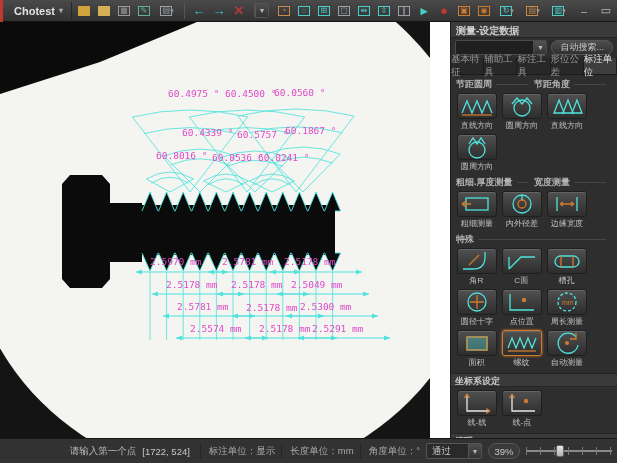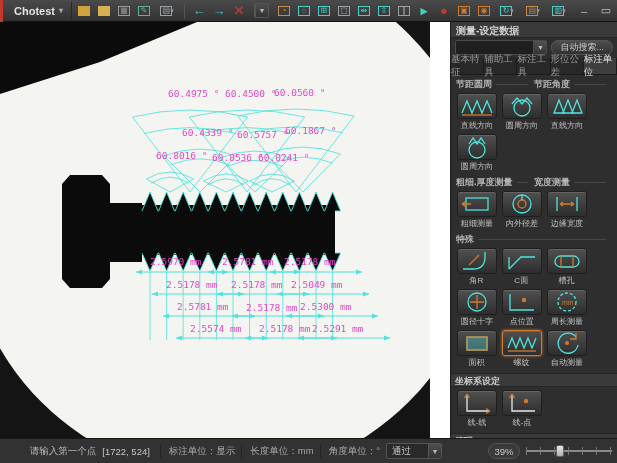--- a/index.html
+++ b/index.html
@@ -63,21 +63,21 @@
   .bottombar{height:25px;background:#323232;border-top:1px solid #171717;display:flex;align-items:center;
        font-size:9.5px;color:#a8a8a8;padding:0 5px;gap:6px;}
   .bb-hint{flex:1;color:#b8b8b8;text-align:right;}
   .bb-coords{color:#c8c8c8;margin-right:4px;}
   .bb-seg{border-left:1px solid #242424;padding-left:8px;color:#a8a8a8;white-space:nowrap;}
   .bb-combo{width:56px;height:16px;background:#2a2a2a;border:1px solid #555;border-radius:2px;
        display:flex;align-items:center;justify-content:space-between;padding-left:5px;color:#c8c8c8;}
   .bb-combo .cbtn{width:13px;height:14px;background:linear-gradient(#4e4e4e,#333);border-left:1px solid #555;
        display:flex;align-items:center;justify-content:center;font-size:7px;color:#bbb;}
   .bb-pct{width:32px;height:16px;border:1px solid #555;border-radius:8px;background:#3a3a3a;
-       display:flex;align-items:center;justify-content:center;color:#c8c8c8;margin-left:40px;}
+       display:flex;align-items:center;justify-content:center;color:#c8c8c8;}
   .slider{width:86px;height:16px;position:relative;}
   .slider .track{position:absolute;left:0;right:0;top:7px;height:2px;background:#8a8a8a;}
   .slider .tick{position:absolute;top:4px;width:1px;height:8px;background:#777;}
   .slider .handle{position:absolute;top:2px;width:8px;height:12px;border-radius:2px;
        background:linear-gradient(#e8e8e8,#b0b0b0);border:1px solid #666;}
 </style>
 </head>
 <body>
 
 <div class="window">

